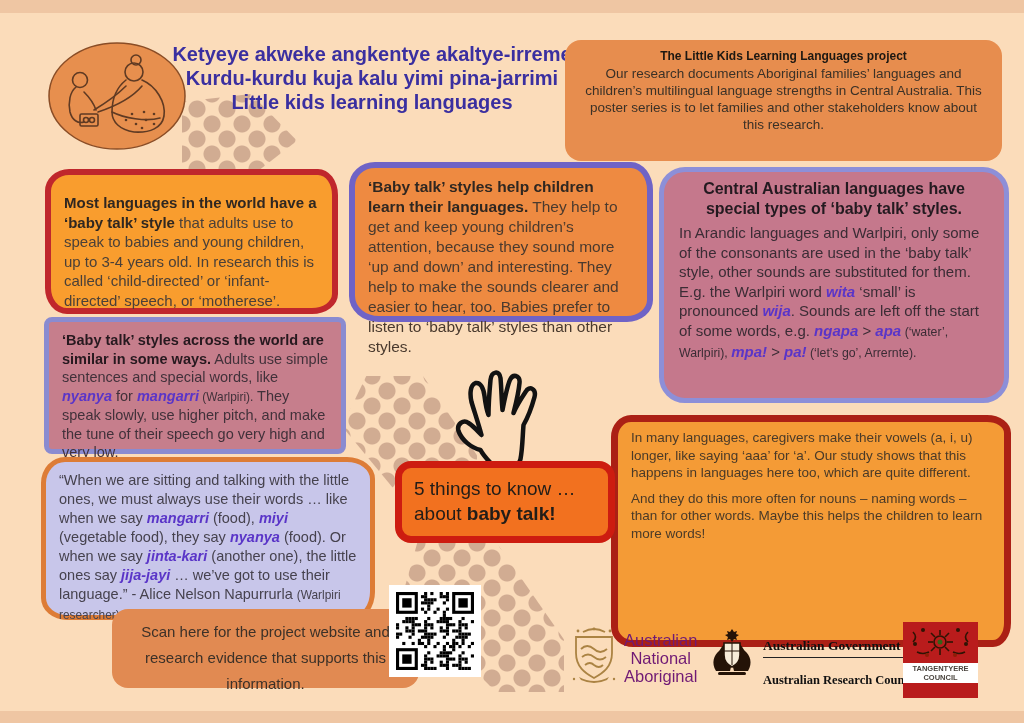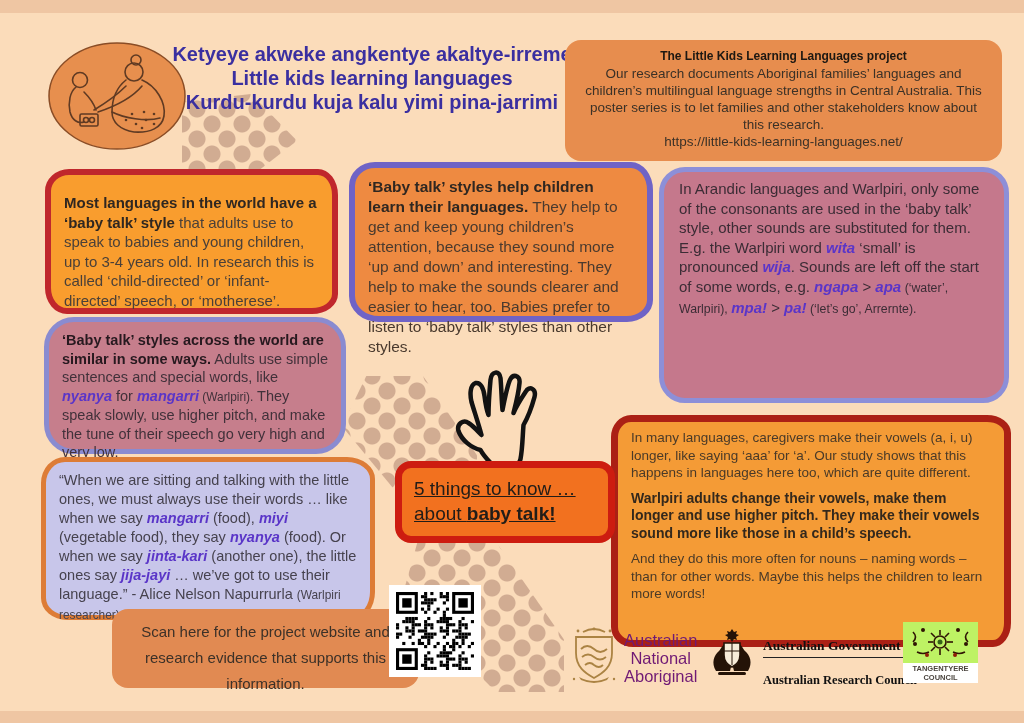--- a/index.html
+++ b/index.html
@@ -46,21 +46,21 @@
   
   .box1{
     left:45px; top:169px; width:293px; height:145px;
     background:#f99d2e; border:6px solid #c0272c;
     border-radius:24px 20px 26px 22px / 22px 26px 20px 26px;
     padding:18px 13px; font-size:15px; line-height:19.5px; color:#4a4039;
   }
   .box1 .b, .help .b{color:#2f2721;}
   .world{
     left:44px; top:317px; width:302px; height:137px;
-    background:#c67e8c; border:5px solid #8a8bd0; border-radius:30px;
+    background:#c67e8c; border:5px solid #8a8bd0; border-radius:8px;
     padding:9px 13px; font-size:14.5px; line-height:18.5px; color:#41313a;
   }
   .world .b{color:#27191f;}
   .quote{
     left:41px; top:457px; width:334px; height:163px;
     background:#c8c6ea; border:5px solid #dd7c36;
     border-radius:24px 28px 22px 26px / 26px 22px 28px 22px;
     padding:9px 13px; font-size:14.5px; line-height:19px; color:#46424e;
   }
   .help{
@@ -82,42 +82,41 @@
     border-radius:20px 24px 18px 22px / 22px 18px 24px 20px;
     padding:7px 13px; font-size:13.5px; line-height:17.5px; color:#4a3a28;
   }
   .vowels p{margin:0 0 8px 0;}
   .vowels .p2{font-weight:bold; color:#33281c; font-size:14px;}
   .five{
     left:395px; top:461px; width:220px; height:82px;
     background:#f2711f; border:7px solid #cd1c10; border-radius:16px;
     padding:8px 12px; font-size:19px; line-height:25px; color:#221d18;
     z-index:3;
-    text-decoration:underline;
   }
   .scan{
     left:112px; top:609px; width:307px; height:79px;
     background:#e18a52; border-radius:16px; padding:10px 16px;
     font-size:15px; line-height:26px; text-align:center; color:#3c3128;
   }
   .qr{
     left:389px; top:585px; width:92px; height:92px; background:#fff;
     display:flex; align-items:center; justify-content:center; z-index:2;
   }
   .hand{left:447px; top:364px; width:115px; height:110px; z-index:2;}
   
   .anu-crest{left:569px; top:627px; width:50px; height:56px; z-index:2;}
   .anu-text{left:624px; top:631px; font-size:16.5px; line-height:18px; color:#701a75; z-index:2;text-align:center;}
   .arms{left:704px; top:629px; width:56px; height:52px; z-index:2;}
   .gov{left:763px; top:638px; width:170px; z-index:2;
     font-family:"Liberation Serif", serif; color:#111;}
   .gov .g1{font-weight:bold; font-size:13.5px; padding-bottom:3px;
     border-bottom:1.5px solid #222; margin-bottom:15px;}
   .gov .g2{font-weight:bold; font-size:12.5px;}
-  .tang{left:903px; top:622px; width:75px; height:61px; background:#bef264; z-index:2;}
+  .tang{left:903px; top:622px; width:75px; height:76px; background:#b91c1c; z-index:2;}
   .tang .art{width:75px; height:41px; display:block;}
   .tang .band{background:#fff; height:20px; text-align:center;
     font-size:7.5px; line-height:9px; font-weight:bold; color:#4a443e; padding-top:1px; box-sizing:border-box;}
 </style>
 </head>
 <body>
 
 <div class="poster">
 
   <div class="edge" style="top:0;height:13px;"></div>
@@ -154,53 +153,52 @@
       <path d="M38,52 C44,58 48,64 50,70"></path>
 
       <rect x="34" y="74" width="18" height="12" rx="1.5"></rect>
       <circle cx="40" cy="80" r="2.5"></circle>
         <circle cx="46" cy="80" r="2.5"></circle>
     </g>
   </svg>
 
   <div class="abs title">
     <div>Ketyeye akweke angkentye akaltye-irreme</div>
+    <div>Kurdu-kurdu kuja kalu yimi pina-jarrimi</div>
     <div>Little kids learning languages</div>
-    <div>Kurdu-kurdu kuja kalu yimi pina-jarrimi</div>
   </div>
 
   <div class="box project">
     <div class="hd">The Little Kids Learning Languages project</div>
     <div>Our research documents Aboriginal families’ languages and children’s multilingual language strengths in Central Australia. This poster series is to let families and other stakeholders know about this research.</div>
-    <a href="#">https://little-kids-learning-languages.net/</a>
   </div>
 
   <div class="box box1">
     <span class="b">Most languages in the world have a ‘baby talk’ style</span><span> that adults use to speak to babies and young children, up to 3-4 years old. In research this is called ‘child-directed’ or ‘infant-directed’ speech, or ‘motherese’.</span>
   </div>
 
   <div class="box world">
     <span class="b">‘Baby talk’ styles across the world are similar in some ways.</span><span> Adults use simple sentences and special words, like </span><span class="pw">nyanya</span><span> for </span><span class="pw">mangarri</span><span class="sm"> (Warlpiri).</span><span> They speak slowly, use higher pitch, and make the tune of their speech go very high and very low.</span>
   </div>
 
   <div class="box quote">
     <span>“When we are sitting and talking with the little ones, we must always use their words … like when we say </span><span class="pw">mangarri</span><span> (food), </span><span class="pw">miyi</span><span> (vegetable food), they say </span><span class="pw">nyanya</span><span> (food). Or when we say </span><span class="pw">jinta-kari</span><span> (another one), the little ones say </span><span class="pw">jija-jayi</span><span> … we’ve got to use their language.” - Alice Nelson Napurrurla </span><span class="sm">(Warlpiri researcher)</span>
   </div>
 
   <div class="box help">
     <span class="b">‘Baby talk’ styles help children learn their languages.</span><span> They help to get and keep young children’s attention, because they sound more ‘up and down’ and interesting. They help to make the sounds clearer and easier to hear, too. Babies prefer to listen to ‘baby talk’ styles than other styles.</span>
   </div>
 
   <div class="box central">
+    <div class="hd">Central Australian languages have special types of ‘baby talk’ styles.</div>
     <span>In Arandic languages and Warlpiri, only some of the consonants are used in the ‘baby talk’ style, other sounds are substituted for them. E.g. the Warlpiri word </span><span class="pw">wita</span><span> ‘small’ is pronounced </span><span class="pw">wija</span><span>. Sounds are left off the start of some words, e.g. </span><span class="pw">ngapa</span><span> &gt; </span><span class="pw">apa</span><span class="sm"> (‘water’, Warlpiri), </span><span class="pw">mpa!</span><span> &gt; </span><span class="pw">pa!</span><span class="sm"> (‘let’s go’, Arrernte).</span>
   </div>
 
   <div class="box vowels">
     <p>In many languages, caregivers make their vowels (a, i, u) longer, like saying ‘aaa’ for ‘a’. Our study shows that this happens in languages here too, which are quite different.</p>
-    <p class="p2">Warlpiri adults change their vowels, make them longer and use higher pitch. They make their vowels sound more like those in a child’s speech.</p>
     <p>And they do this more often for nouns – naming words – than for other words. Maybe this helps the children to learn more words!</p>
   </div>
 
   <svg class="abs hand" viewBox="0 0 100 110">
     <path d="M44,108 C38,100 30,94 26,86 C17,84 7,76 4,67 C2,60 9,55 14,59 C19,62 23,67 27,71
              C24,60 20,48 17,38 C15,29 16,21 21,19 C26,18 29,24 30,32 C31,40 32,46 34,51
              C34,40 35,27 36,16 C37,7 45,6 46,14 C47,25 47,36 48,46
              C50,36 52,25 55,17 C58,9 66,11 65,19 C64,30 61,41 59,49
              C62,42 67,34 71,28 C75,21 82,25 80,33 C77,44 73,54 69,61
              C68,73 68,85 66,95 C65,100 60,104 57,108" fill="none" stroke="#121212" stroke-width="4.5" stroke-linecap="round" stroke-linejoin="round"></path>

